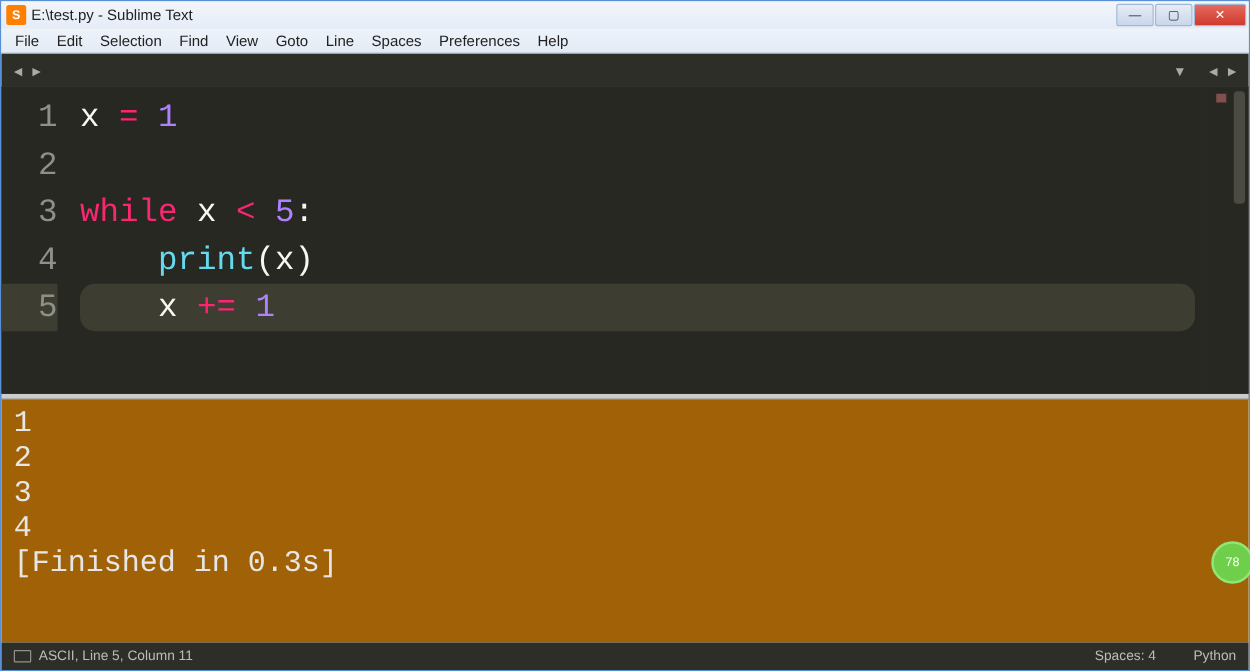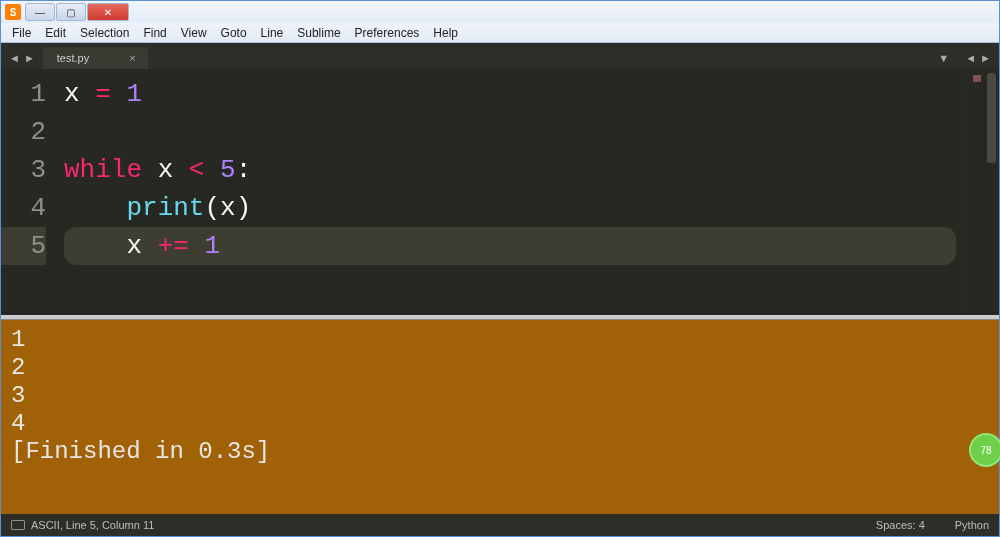--- a/index.html
+++ b/index.html
@@ -207,48 +207,45 @@
   align-items: center;
   justify-content: center;
   z-index: 50;
 }
 </style>
 </head>
 <body>
 
 <div class="titlebar">
   <div class="app-icon">S</div>
+  <div class="title-text">E:\test.py - Sublime Text</div>
   <div class="win-controls">
     <div class="win-btn">—</div>
     <div class="win-btn">▢</div>
     <div class="win-btn close">✕</div>
   </div>
 </div>
 
 <div class="menubar">
   <div class="menu-item">File</div>
   <div class="menu-item">Edit</div>
   <div class="menu-item">Selection</div>
   <div class="menu-item">Find</div>
   <div class="menu-item">View</div>
   <div class="menu-item">Goto</div>
   <div class="menu-item">Line</div>
-  <div class="menu-item">Sublime</div>
+  <div class="menu-item">Spaces</div>
   <div class="menu-item">Preferences</div>
   <div class="menu-item">Help</div>
 </div>
 
 <div class="tab-row">
   <div class="nav-arrows-left">
     <span>◄</span>
     <span>►</span>
-  </div>
-  <div class="tab">
-    <span>test.py</span>
-    <span class="close-x">×</span>
   </div>
   <div class="spacer"></div>
   <div class="nav-arrows-right">
     <span>▼</span>
     <span style="width:8px"></span>
     <span>◄</span>
     <span>►</span>
   </div>
 </div>
 

